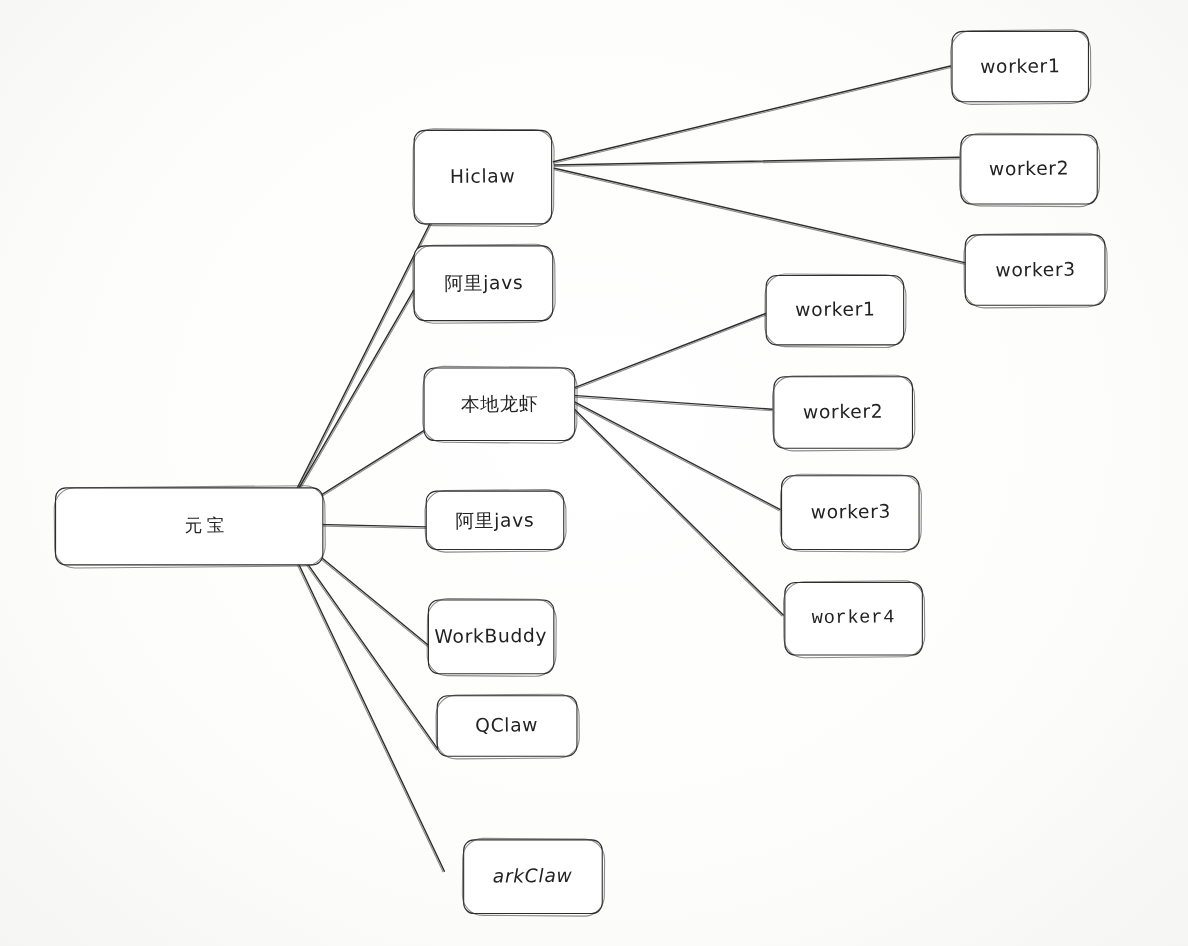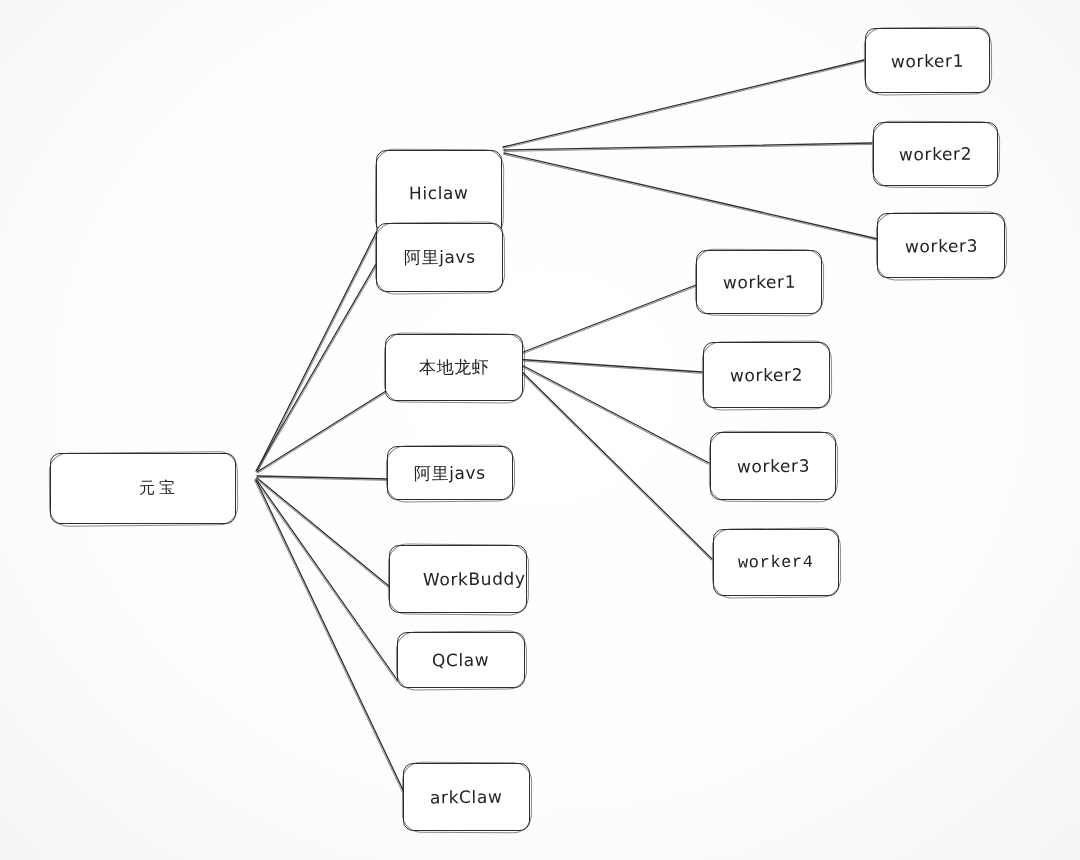--- a/index.html
+++ b/index.html
@@ -113,42 +113,42 @@
       <g>
         <line x1="514" y1="361" x2="709" y2="463" stroke="#2e2e2e" stroke-width="1.3" opacity="1" stroke-linecap="round"></line>
         <line x1="513.35110346262" y1="362.24053749793234" x2="708.35110346262" y2="464.24053749793234" stroke="#2e2e2e" stroke-width="1" opacity="0.55" stroke-linecap="round"></line>
       </g>
       <g>
         <line x1="513" y1="363" x2="712" y2="559" stroke="#2e2e2e" stroke-width="1.3" opacity="1" stroke-linecap="round"></line>
         <line x1="512.0175974436742" y1="363.9974393301472" x2="711.0175974436742" y2="559.9974393301471" stroke="#2e2e2e" stroke-width="1" opacity="0.55" stroke-linecap="round"></line>
       </g>
     </svg>
 
-<div class="node root" style="left: 50px; top: 453px; width: 186px; height: 71px; padding-left: 32px;">
+<div class="node root" style="left: 50px; top: 443px; width: 244px; height: 71px; padding-left: 32px;">
       <span class="label">元宝</span>
     </div>
-    <div class="node" style="left: 376px; top: 118px; width: 126px; height: 86px; margin-top: 32px;">
+    <div class="node" style="left: 376px; top: 118px; width: 126px; height: 86px;">
       <span class="label">Hiclaw</span>
     </div>
     <div class="node" style="left: 376px; top: 223px; width: 127px; height: 69px;">
       <span class="label">阿里javs</span>
     </div>
     <div class="node" style="left: 385px; top: 334px; width: 138px; height: 67px;">
       <span class="label">本地龙虾</span>
     </div>
     <div class="node" style="left: 387px; top: 446px; width: 126px; height: 54px;">
       <span class="label">阿里javs</span>
     </div>
-    <div class="node" style="left: 389px; top: 545px; width: 138px; height: 68px; justify-content: flex-end;">
+    <div class="node" style="left: 389px; top: 545px; width: 115px; height: 68px;">
       <span class="label">WorkBuddy</span>
     </div>
     <div class="node" style="left: 397px; top: 632px; width: 128px; height: 56px;">
       <span class="label">QClaw</span>
     </div>
-    <div class="node" style="left: 403px; top: 763px; width: 127px; height: 68px;">
+    <div class="node" style="left: 421px; top: 763px; width: 127px; height: 68px; font-style: italic;">
       <span class="label">arkClaw</span>
     </div>
     <div class="node" style="left: 865px; top: 28px; width: 125px; height: 65px;">
       <span class="label">worker1</span>
     </div>
     <div class="node" style="left: 873px; top: 122px; width: 125px; height: 64px;">
       <span class="label">worker2</span>
     </div>
     <div class="node" style="left: 877px; top: 213px; width: 128px; height: 65px;">
       <span class="label">worker3</span>

